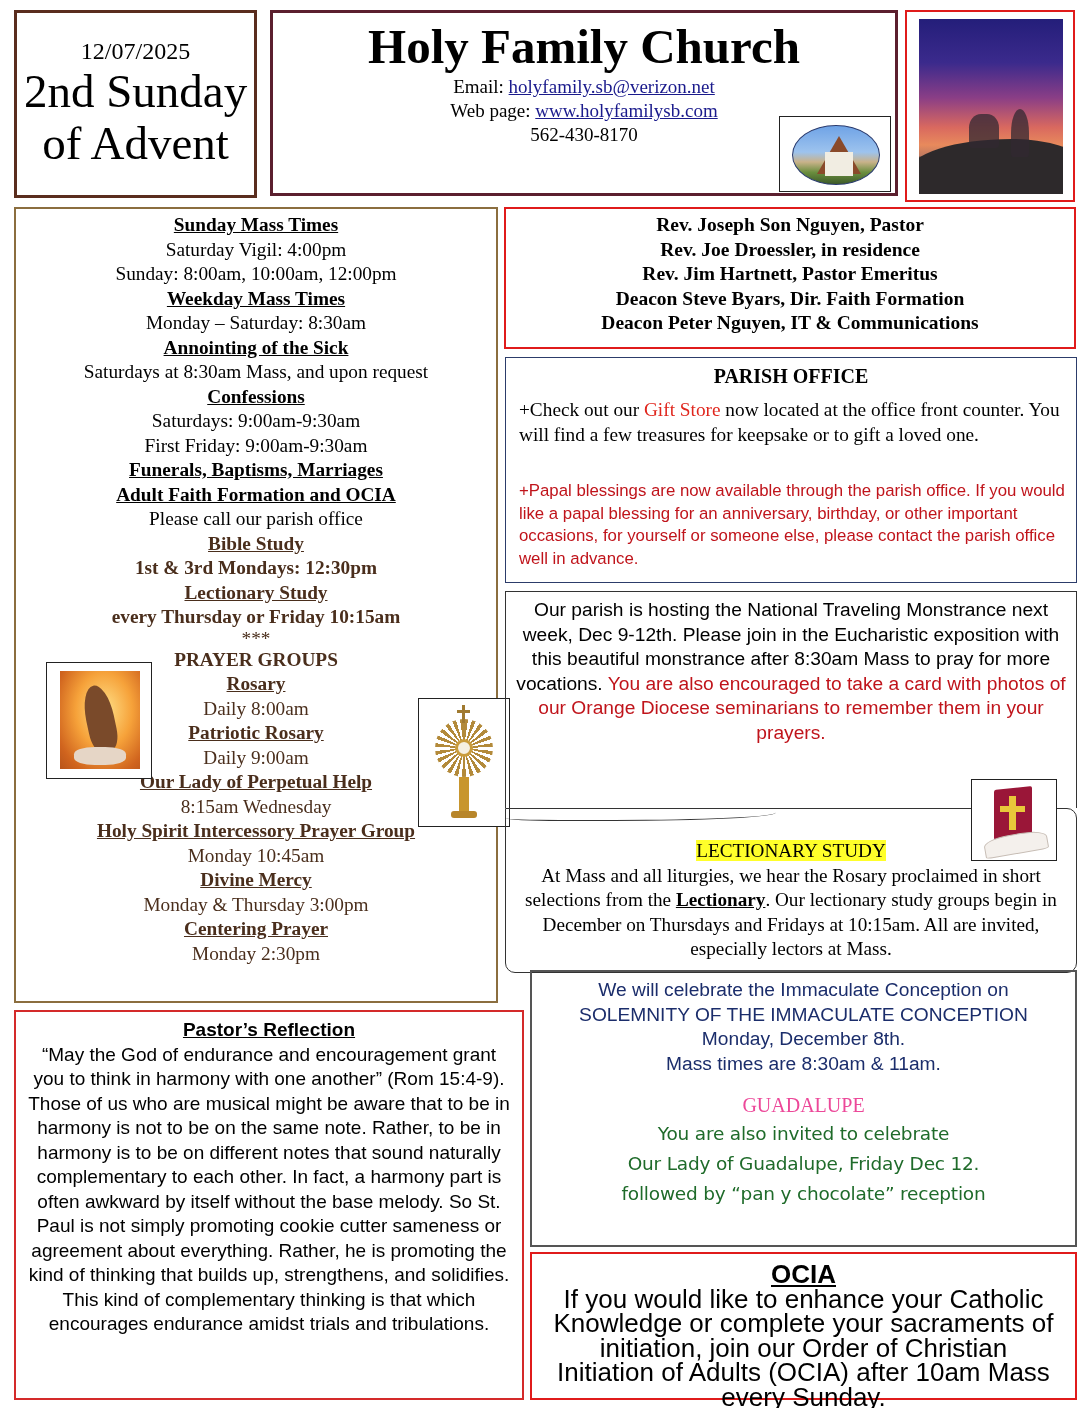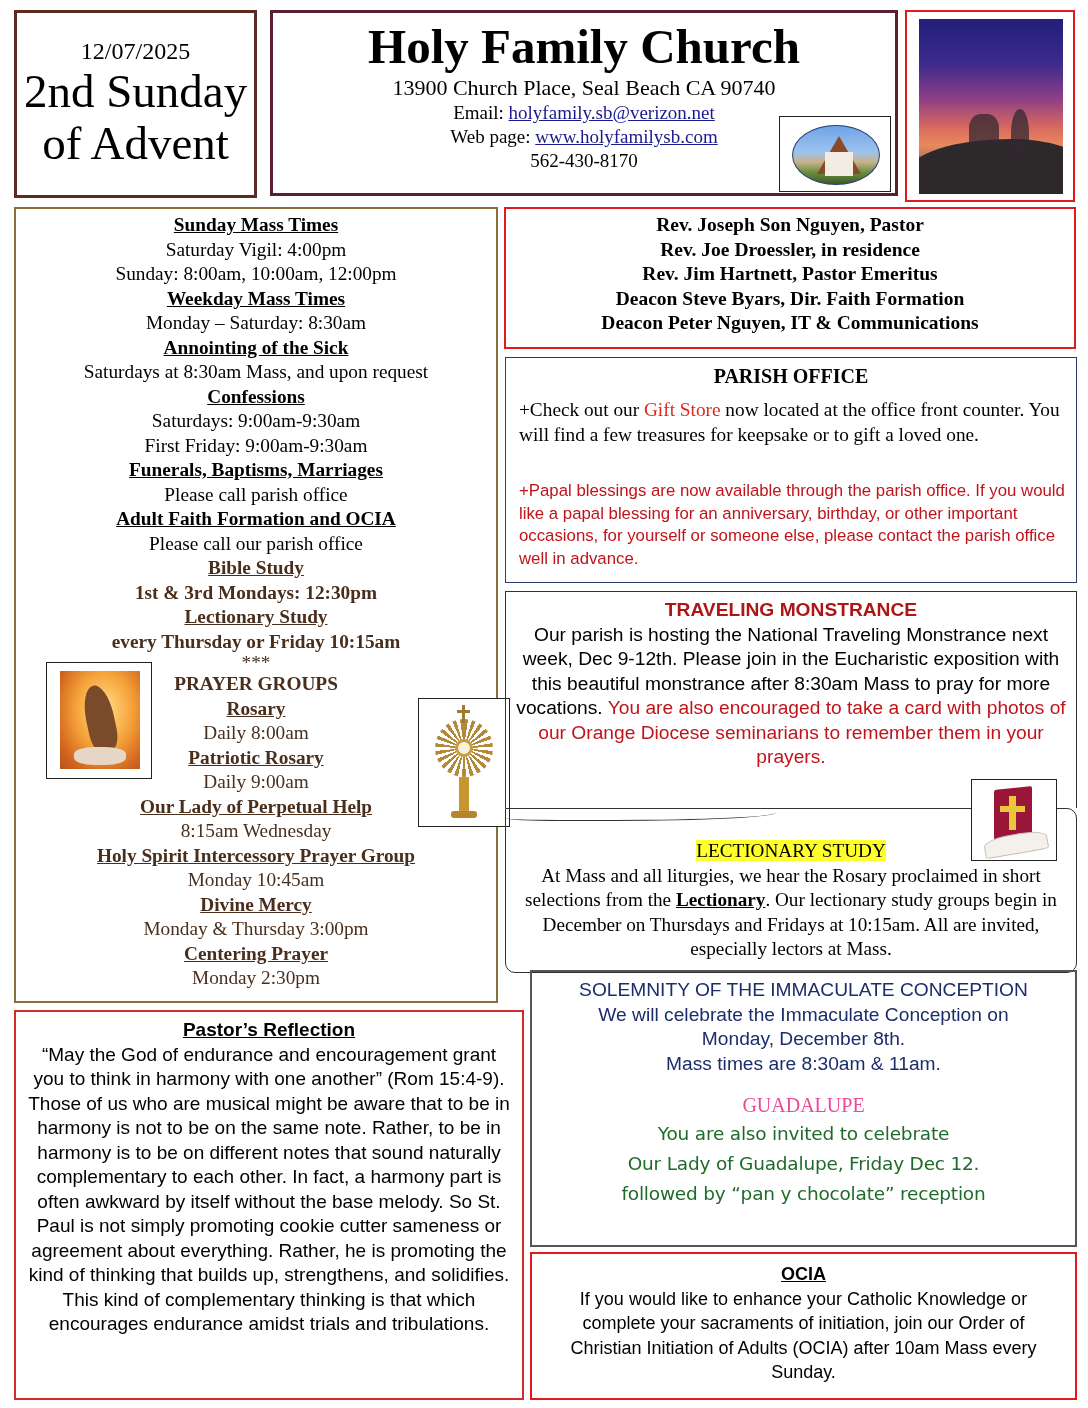--- a/index.html
+++ b/index.html
@@ -99,35 +99,34 @@
   #immaculate-box { left: 530px; top: 970px; width: 547px; height: 277px; border: 2px solid #555; }
   #immaculate-box .blue { position: absolute; left: 0; right: 0; top: 6px; text-align: center; color: #1b2d6b;
     font-family: "Liberation Sans", sans-serif; font-size: 19.2px; line-height: 24.5px; }
   #immaculate-box .gtitle { position: absolute; left: 0; right: 0; top: 121px; text-align: center; color: #ec4899; font-size: 20px; line-height: 24px; }
   #immaculate-box .green { position: absolute; left: 0; right: 0; top: 147px; text-align: center; color: #1f6b2a;
     font-family: "DejaVu Sans", sans-serif; font-size: 18.5px; line-height: 29.8px; letter-spacing: -0.2px; }
 
   
   #ocia-box { left: 530px; top: 1252px; width: 547px; height: 148px; border: 2px solid #e01b1b; }
   #ocia-box .inner { position: absolute; left: 0; right: 0; top: 8px; text-align: center;
-    font-family: "Liberation Sans", sans-serif; font-size: 18px; line-height: 24.5px; }
+    font-family: "Liberation Sans", sans-serif; font-size: 26px; line-height: 24.5px; }
   #ocia-box .hd { font-weight: bold; text-decoration: underline; }
 </style>
 </head>
 <body>
 
 <div id="date-box" class="abs center">
   <div class="date">12/07/2025</div>
   <div class="title">2nd Sunday</div>
   <div class="title">of Advent</div>
 </div>
 
 <div id="church-box" class="abs center">
   <div class="name">Holy Family Church</div>
-  <div class="addr">13900 Church Place, Seal Beach CA 90740</div>
   <div class="line"><span>Email: </span><a>holyfamily.sb@verizon.net</a></div>
   <div class="line"><span>Web page: </span><a>www.holyfamilysb.com</a></div>
   <div class="line">562-430-8170</div>
   <div id="church-photo" class="abs">
     <div class="oval">
         <div class="roof"></div>
         <div class="front"></div>
       </div>
   </div>
 </div>
@@ -146,21 +145,20 @@
     <div>Saturday Vigil: 4:00pm</div>
     <div>Sunday: 8:00am, 10:00am, 12:00pm</div>
     <div class="hd">Weekday Mass Times</div>
     <div>Monday – Saturday: 8:30am</div>
     <div class="hd">Annointing of the Sick</div>
     <div>Saturdays at 8:30am Mass, and upon request</div>
     <div class="hd">Confessions</div>
     <div>Saturdays: 9:00am-9:30am</div>
     <div>First Friday: 9:00am-9:30am</div>
     <div class="hd">Funerals, Baptisms, Marriages</div>
-    <div>Please call parish office</div>
     <div class="hd">Adult Faith Formation and OCIA</div>
     <div>Please call our parish office</div>
     <div class="hd brown">Bible Study</div>
     <div class="bold brown">1st &amp; 3rd Mondays: 12:30pm</div>
     <div class="hd brown">Lectionary Study</div>
     <div class="bold brown">every Thursday or Friday 10:15am</div>
     <div class="brown" style="line-height:18px">***</div>
     <div class="pg-title brown">PRAYER GROUPS</div>
     <div class="hd brown">Rosary</div>
     <div class="brown">Daily 8:00am</div>
@@ -211,21 +209,20 @@
 </div>
 
 <div id="office-box" class="abs">
   <div class="hd">PARISH OFFICE</div>
   <div class="p1"><span>+Check out our </span><span class="red">Gift Store</span><span> now located at the office front counter. You will find a few treasures for keepsake or to gift a loved one.</span></div>
   <div class="p2txt">+Papal blessings are now available through the parish office. If you would like a papal blessing for an anniversary, birthday, or other important occasions, for yourself or someone else, please contact the parish office well in advance.</div>
 </div>
 
 <div id="monstrance-box" class="abs">
   <div class="inner">
-    <div class="hd">TRAVELING MONSTRANCE</div>
     <div><span>Our parish is hosting the National Traveling Monstrance next week, Dec 9-12th. Please join in the Eucharistic exposition with this beautiful monstrance after 8:30am Mass to pray for more vocations.</span><span class="red"> You are also encouraged to take a card with photos of our Orange Diocese seminarians to remember them in your prayers.</span></div>
   </div>
 </div>
 
 <div id="lectionary-box" class="abs">
   <div class="curl"></div>
   <div class="inner">
     <div><span class="hl">LECTIONARY STUDY</span></div>
     <div><span>At Mass and all liturgies, we hear the Rosary proclaimed in short selections from the </span><span class="lect">Lectionary</span><span>. Our lectionary study groups begin in December on Thursdays and Fridays at 10:15am. All are invited, especially lectors at Mass.</span></div>
   </div>
@@ -233,22 +230,22 @@
 
 <div id="bible-img" class="abs">
   <div class="book"></div>
     <div class="cross-v"></div>
     <div class="cross-h"></div>
     <div class="open"></div>
 </div>
 
 <div id="immaculate-box" class="abs">
   <div class="blue">
+    <div>We will celebrate the Immaculate Conception on</div>
     <div>SOLEMNITY OF THE IMMACULATE CONCEPTION</div>
-    <div>We will celebrate the Immaculate Conception on</div>
     <div>Monday, December 8th.</div>
     <div>Mass times are 8:30am &amp; 11am.</div>
   </div>
   <div class="gtitle">GUADALUPE</div>
   <div class="green">
     <div>You are also invited to celebrate</div>
     <div>Our Lady of Guadalupe, Friday Dec 12.</div>
     <div>followed by “pan y chocolate” reception</div>
   </div>
 </div>

